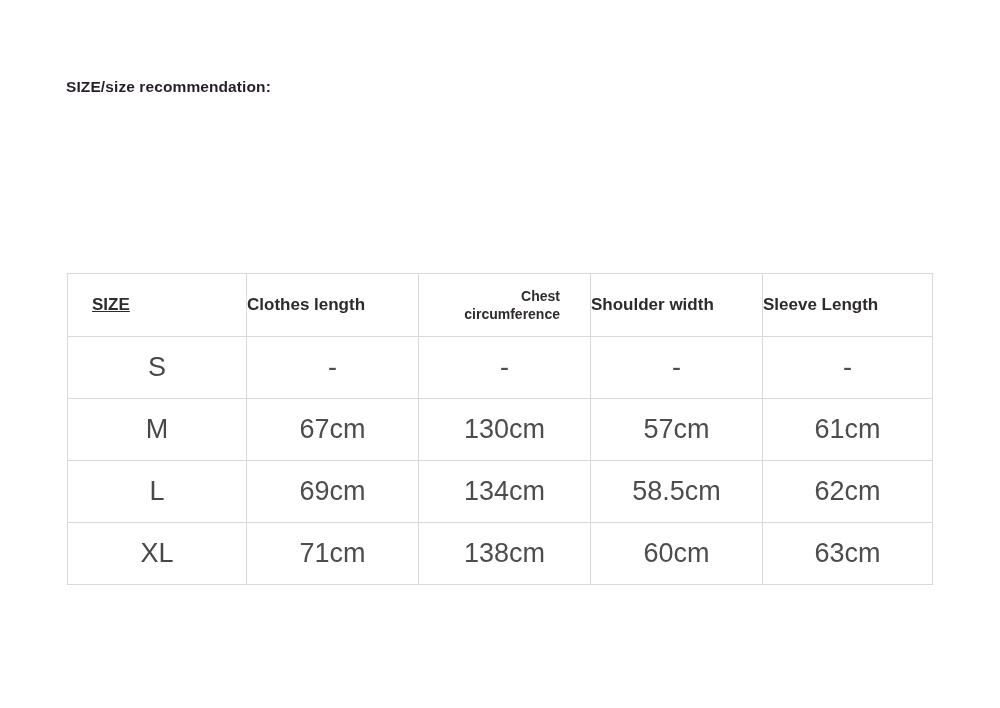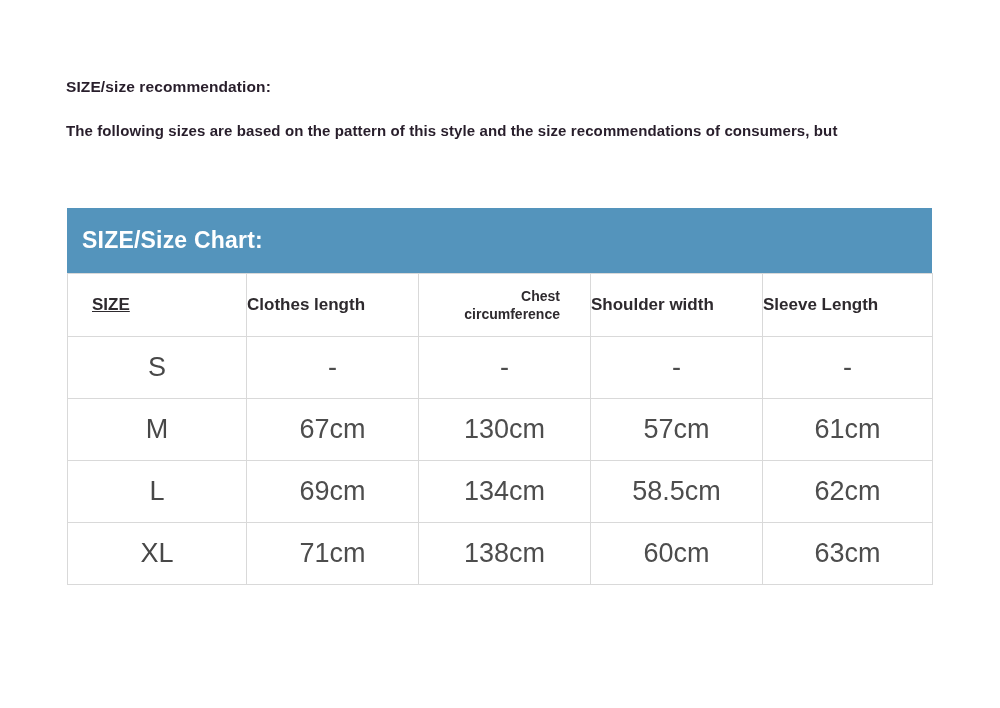--- a/index.html
+++ b/index.html
@@ -116,26 +116,22 @@
   }
 </style>
 </head>
 <body>
 
 <div class="page">
 
   <div class="intro-title">SIZE/size recommendation:</div>
 
   <div class="intro-paragraph">
-    <div class="line">The following sizes are based on the pattern of this style and the size recommendations of consumers, but</div>
   </div>
 
-  <div class="chart-bar">
-    <span class="chart-bar-title">SIZE/Size Chart:</span>
-  </div>
 
   <table class="size-chart">
     <colgroup>
       <col class="c1">
         <col class="c2">
         <col class="c3">
         <col class="c4">
         <col class="c5">
     </colgroup>
     <thead>

